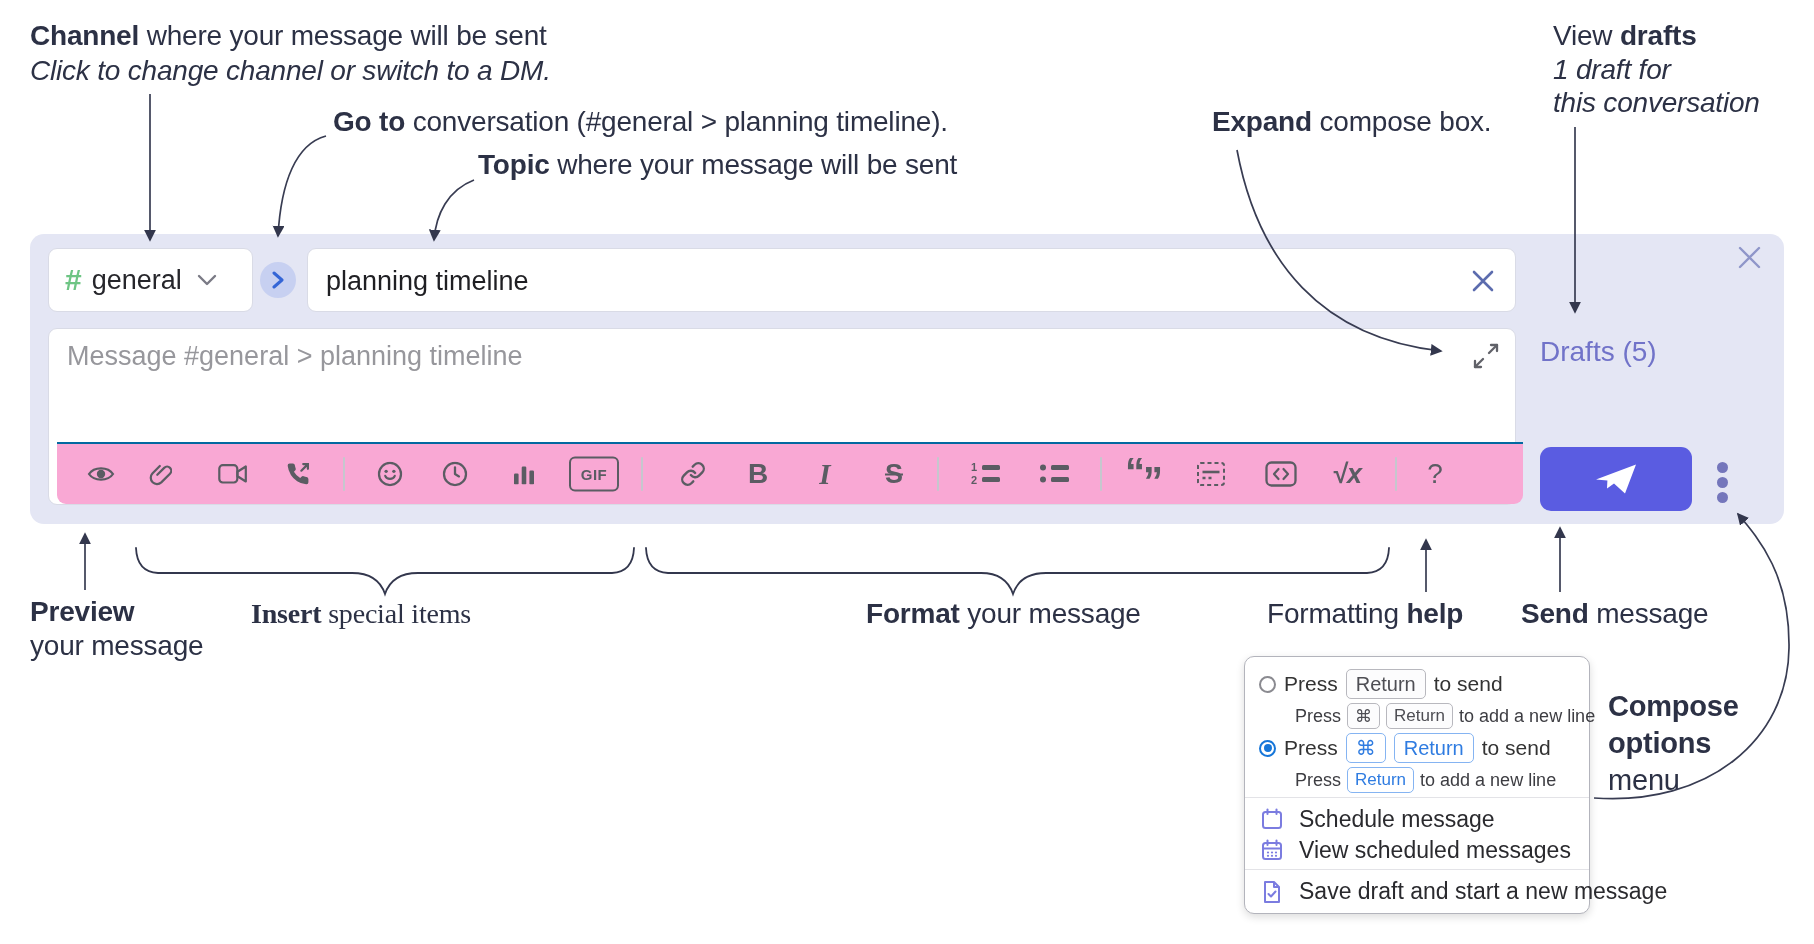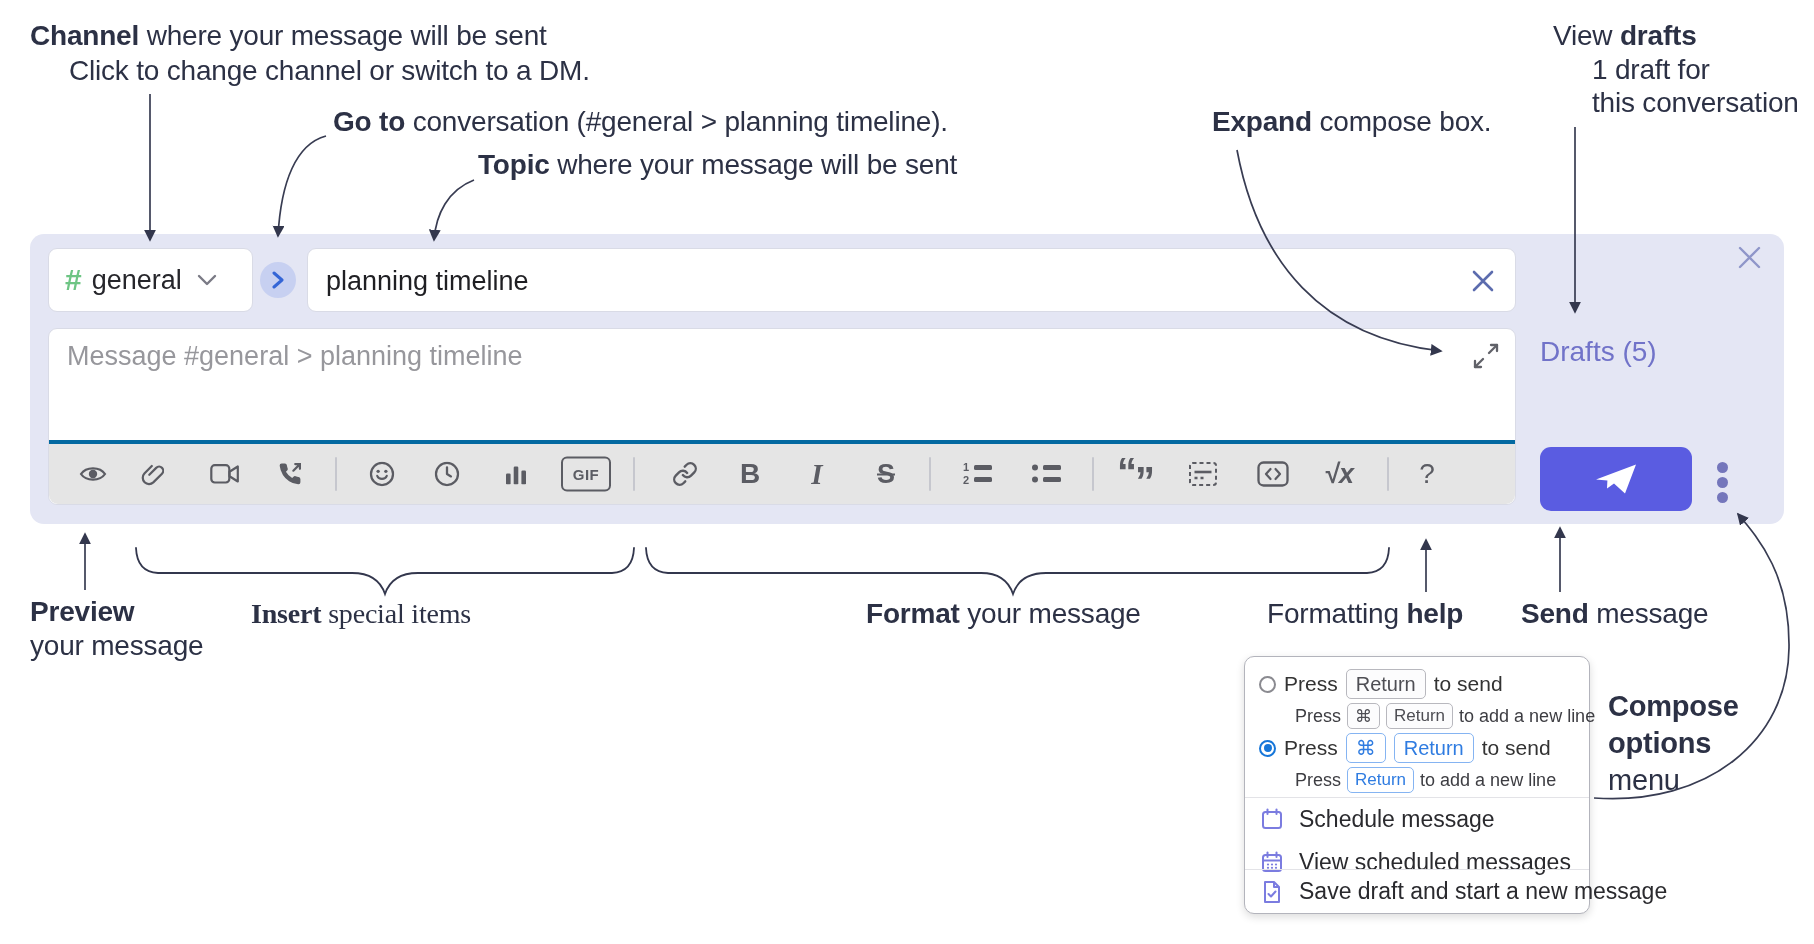--- a/index.html
+++ b/index.html
@@ -1,43 +1,43 @@
 <!DOCTYPE html>
 <html><head>
 <meta charset="utf-8">
 <style>
   html,body{margin:0;padding:0;background:#ffffff;}
   #stage{position:relative;width:1814px;height:944px;background:#fff;overflow:hidden;
          font-family:"Liberation Sans","DejaVu Sans",sans-serif;color:#2c3145;}
   .abs{position:absolute;}
   .ann{position:absolute;font-size:28px;letter-spacing:-0.2px;color:#2c3145;white-space:nowrap;}
   .bold{font-weight:700;}
-  .it{margin-left:39px;}
+  .it{font-style:italic;}
   
   #compose{position:absolute;left:30px;top:234px;width:1754px;height:290px;
            background:#e4e6f4;border-radius:14px;}
   .whitebox{position:absolute;background:#ffffff;border:1px solid #d9dbe6;border-radius:9px;box-sizing:border-box;}
   #channel-select{left:18px;top:14px;width:205px;height:64px;display:flex;align-items:center;cursor:pointer;}
   #channel-hash{font-size:30px;font-weight:700;color:#6ec584;margin-left:16px;}
   #channel-name{font-size:27px;color:#26262b;margin-left:10px;}
   #channel-chevron{margin-left:14px;}
   #goto-btn{left:230px;top:28px;width:36px;height:36px;border-radius:50%;background:#c7d0f1;
             display:flex;align-items:center;justify-content:center;cursor:pointer;}
   #topic-box{left:277px;top:14px;width:1209px;height:64px;}
   #topic-input{position:absolute;left:16px;top:0;width:1130px;height:62px;border:none;outline:none;
                font-family:inherit;font-size:27px;color:#1f1f23;background:transparent;}
   #topic-clear{position:absolute;right:18px;top:18px;cursor:pointer;}
   #close-compose{position:absolute;left:1706px;top:10px;cursor:pointer;}
   #message-box{left:18px;top:94px;width:1468px;height:177px;}
   #message-input{position:absolute;left:16px;top:10px;width:1380px;height:100px;border:none;outline:none;
                  resize:none;font-family:inherit;font-size:27px;color:#1f1f23;background:transparent;}
   #message-input::placeholder{color:#97979c;opacity:1;}
   #expand-btn{position:absolute;right:14px;top:12px;cursor:pointer;}
-  #toolbar{position:absolute;left:0;bottom:0;width:100%;height:60px;background:#e5e5e5;
-           border-top:4px solid #0369a1;border-radius:0 0 9px 9px;}
+  #toolbar{position:absolute;left:8px;bottom:0;width:100%;height:60px;background:#f9a8d4;
+           border-top:2px solid #0369a1;border-radius:0 0 9px 9px;}
   .ti{position:absolute;top:50%;transform:translate(-50%,-50%);display:flex;align-items:center;
       justify-content:center;color:#5b5c63;cursor:pointer;}
   .tdiv{position:absolute;top:50%;transform:translate(-50%,-50%);width:2px;height:34px;background:#c6c7ce;border-radius:1px;}
   .tb{font-size:28px;font-weight:700;color:#5b5c63;}
   .gifbox{width:46px;height:31px;border:2.4px solid #5b5c63;border-radius:6px;display:flex;align-items:center;
           justify-content:center;font-size:15px;font-weight:700;letter-spacing:0.5px;}
   #drafts-link{position:absolute;left:1510px;top:102px;font-size:28px;color:#7173c9;cursor:pointer;}
   #send-btn{position:absolute;left:1510px;top:213px;width:152px;height:64px;border-radius:11px;
             background:#5a5ce1;display:flex;align-items:center;justify-content:center;cursor:pointer;}
   #kebab{position:absolute;left:1687px;top:228px;display:flex;flex-direction:column;gap:4px;cursor:pointer;}
@@ -294,21 +294,21 @@
     </div>
     <div class="pdiv" style="top:140px;"></div>
     <div class="pitem" style="top:149px;">
       <svg width="22" height="23" viewBox="0 0 22 23">
           <rect x="2" y="4" width="18" height="16" rx="2.5" fill="none" stroke="#7b7ce0" stroke-width="2"></rect>
           <line x1="6.5" y1="1.5" x2="6.5" y2="6" stroke="#7b7ce0" stroke-width="2" stroke-linecap="round"></line>
           <line x1="15.5" y1="1.5" x2="15.5" y2="6" stroke="#7b7ce0" stroke-width="2" stroke-linecap="round"></line>
         </svg>
       <span>Schedule message</span>
     </div>
-    <div class="pitem" style="top:192px;">
+    <div class="pitem" style="top:180px;">
       <svg width="22" height="23" viewBox="0 0 22 23">
           <rect x="2" y="4" width="18" height="16" rx="2.5" fill="none" stroke="#7b7ce0" stroke-width="2"></rect>
           <line x1="6.5" y1="1.5" x2="6.5" y2="6" stroke="#7b7ce0" stroke-width="2" stroke-linecap="round"></line>
           <line x1="15.5" y1="1.5" x2="15.5" y2="6" stroke="#7b7ce0" stroke-width="2" stroke-linecap="round"></line>
           <line x1="2" y1="9.5" x2="20" y2="9.5" stroke="#7b7ce0" stroke-width="2"></line>
           <g fill="#7b7ce0">
             <circle cx="7" cy="13.5" r="1.1"></circle>
             <circle cx="11" cy="13.5" r="1.1"></circle>
             <circle cx="15" cy="13.5" r="1.1"></circle>
             <circle cx="7" cy="16.8" r="1.1"></circle>

